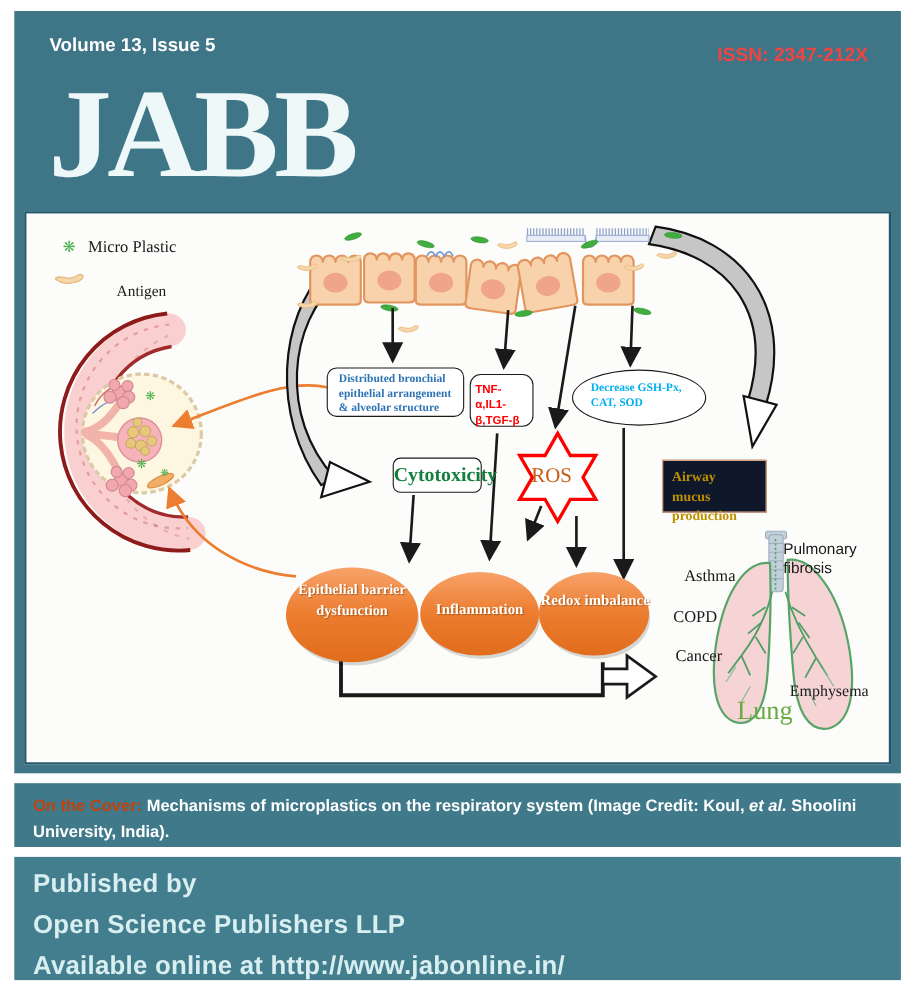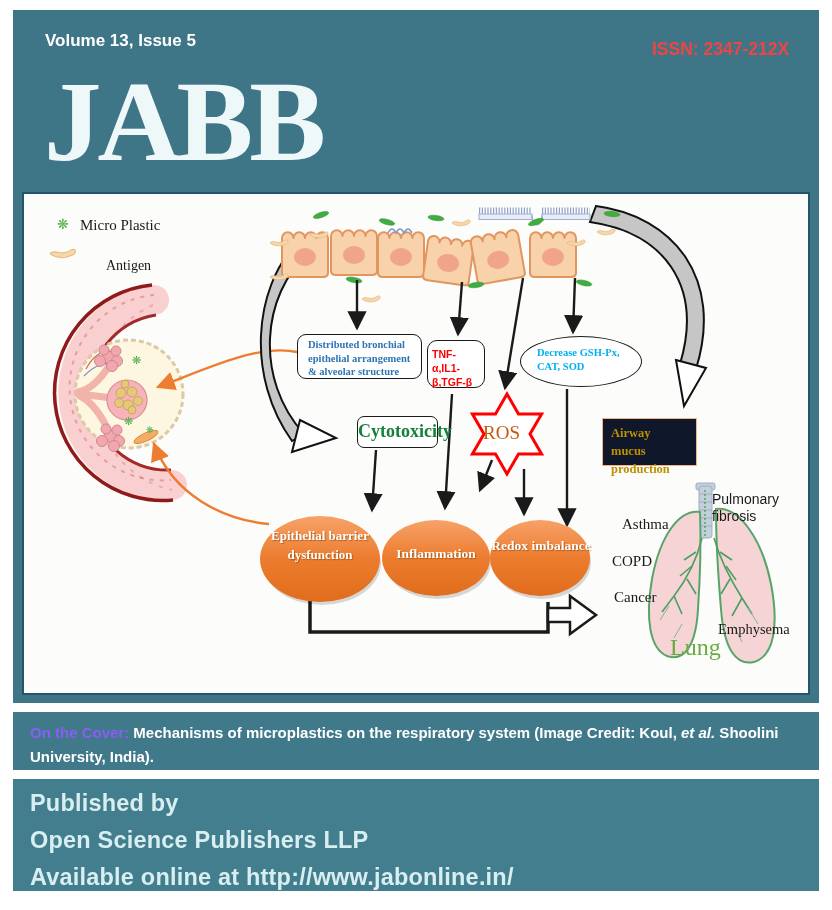--- a/index.html
+++ b/index.html
@@ -30,21 +30,21 @@
   .oe1{left:246px;top:333px;width:100px;font-size:13px;line-height:1.45;}
   .oe2{left:358px;top:352px;width:108px;font-size:13.5px;}
   .oe3{left:467px;top:343px;width:100px;font-size:13.5px;line-height:1.4;}
   .lb-pf{left:688px;top:297px;width:86px;font-family:"Liberation Sans",sans-serif;font-size:14px;line-height:1.18;}
   .lb-asthma{left:598px;top:322px;font-size:15px;}
   .lb-copd{left:588px;top:359px;font-size:15px;text-align:right;}
   .lb-cancer{left:578px;top:395px;font-size:15px;margin-left:12px;}
   .lb-emph{left:694px;top:427px;font-size:14.5px;}
   .lb-lung{left:646px;top:440px;font-size:24px;color:#6aaa43;}
   .cover-text{position:absolute;left:30px;top:721px;width:774px;font-size:15px;font-weight:bold;color:#ffffff;line-height:1.62;}
-  .cover-label{color:#8b5cf6;}
+  .cover-label{color:#c2410c;}
   .cover-italic{font-style:italic;}
   .footer-text{position:absolute;left:30px;top:785px;font-size:23.5px;line-height:37px;color:#d8eef0;letter-spacing:.2px;font-weight:bold;}
 </style>
 </head>
 <body>
 
 <div class="page">
 
   <div class="band band-main"></div>
   <div class="band band-cover"></div>

